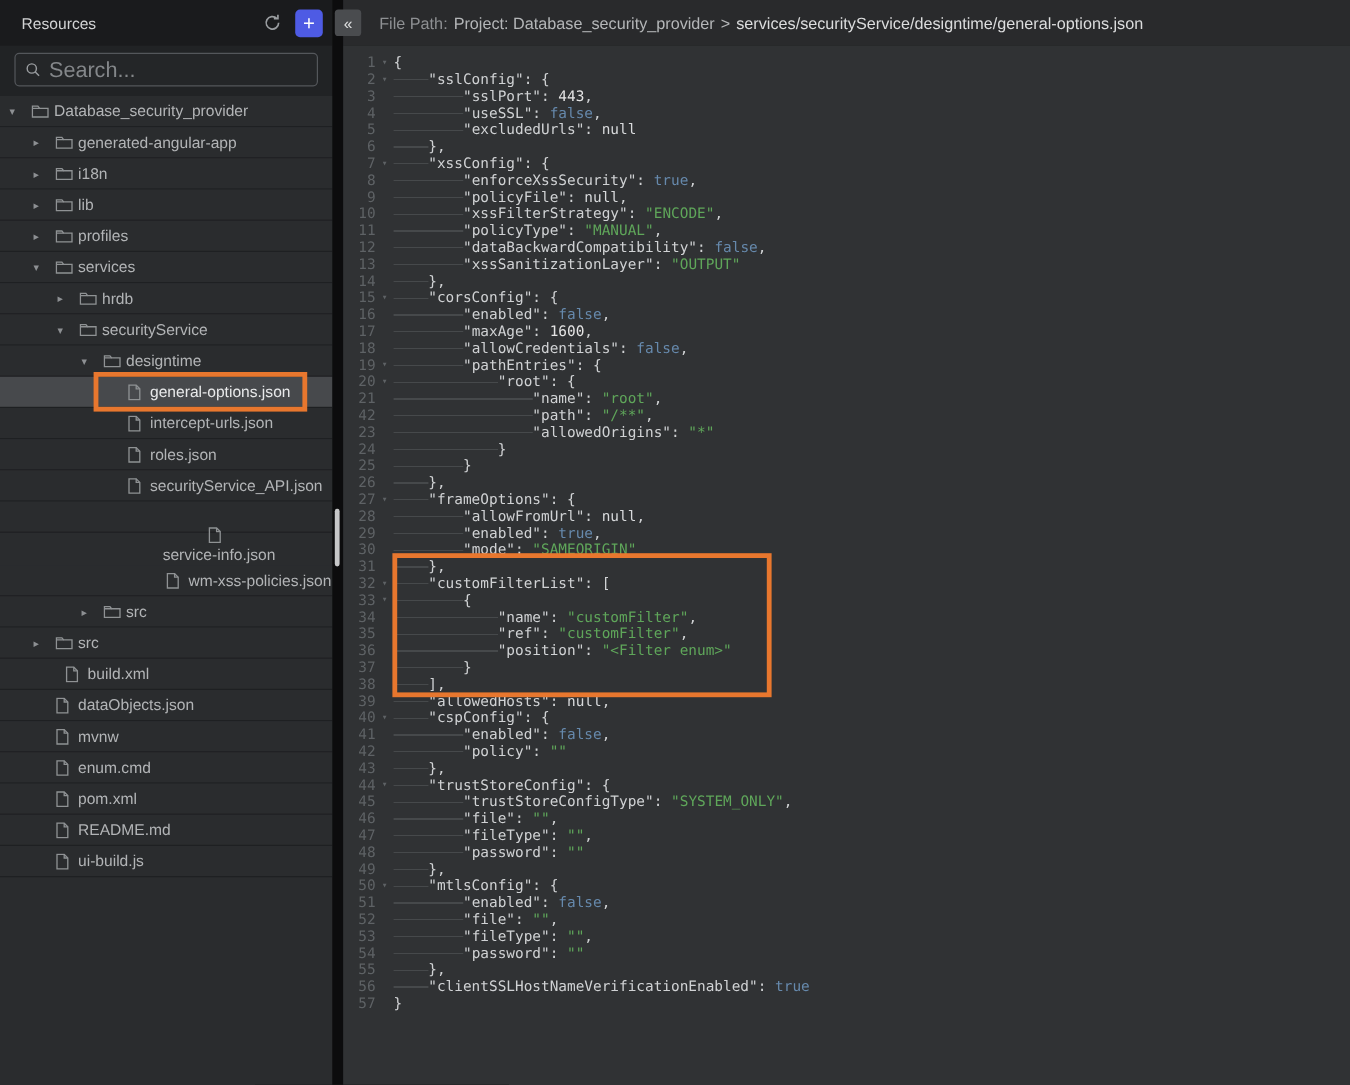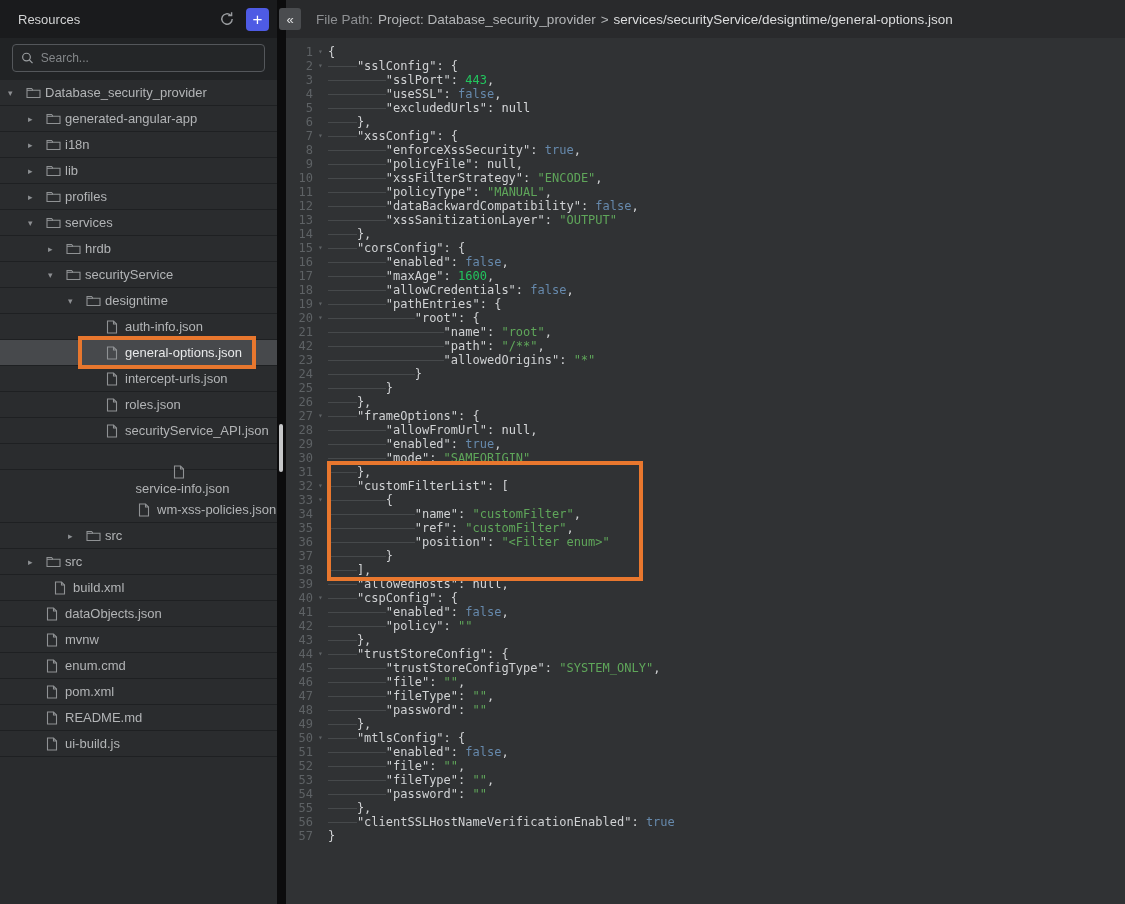--- a/index.html
+++ b/index.html
@@ -11,21 +11,21 @@
   .sidebar { position:absolute; left:0; top:0; width:277px; height:904px; background:#212325; }
   .sb-header { position:relative; height:38px; background:#1a1b1d; display:flex; align-items:center; padding:0 8px 0 18px; }
   .sb-title { color:#d2d3d4; font-size:13px; flex:1 1 auto; }
   .sb-actions { display:flex; align-items:center; gap:8px; }
   .icon-btn { width:22px; height:22px; display:flex; align-items:center; justify-content:center; cursor:pointer; }
   .plus-btn { width:23px; height:23px; border-radius:4px; display:flex; align-items:center; justify-content:center;
               color:#ffffff; font-size:17px; line-height:1; cursor:pointer; }
   .search-wrap { padding:6px 12px 8px 12px; }
   .search-box { height:28px; background:#242628; border:1px solid #54575b; border-radius:4px;
                 display:flex; align-items:center; padding:0 8px; gap:7px; }
-  .search-box input { background:transparent; border:none; outline:none; color:#bfc1c3; font-size:12px; width:100%;
+  .search-box input { background:transparent; border:none; outline:none; color:#bfc1c3; font-size:18px; width:100%;
                       font-family:"Liberation Sans", sans-serif; }
   .search-box input::placeholder { color:#84878a; }
   .tree { position:absolute; top:80px; left:0; right:0; bottom:0; background:#2a2c2e; }
   .trow { position:relative; height:26px; display:flex; align-items:center; border-bottom:1px solid #1e2022;
           color:#b2b4b6; font-size:13px; cursor:pointer; background:#2a2c2e; }
   .trow.sel { background:#47494c; color:#e8e9ea; }
   .arr { width:18px; flex:0 0 18px; color:#8d9093; font-size:9px; text-align:left; }
   .ticon { width:19px; flex:0 0 19px; display:flex; align-items:center; }
   .tlabel { white-space:nowrap; }
   .tree-annot { position:absolute; left:78px; top:-4px; width:178px; height:33px;
@@ -50,21 +50,21 @@
             padding-top:7px; font-family:"DejaVu Sans Mono", monospace; font-size:12px; line-height:14px; }
   .cl { display:flex; height:14px; white-space:pre; }
   .ln { width:27px; flex:0 0 27px; text-align:right; color:#5e6265; user-select:none; }
   .fold { width:15px; flex:0 0 15px; text-align:center; color:#5e6265; font-size:8px; line-height:14px; user-select:none; }
   .ctext { flex:1 1 auto; }
   .ws { display:inline-block; height:14px; vertical-align:top;
         background:linear-gradient(to bottom, transparent 7px, #46494b 7px, #46494b 8px, transparent 8px); }
   .c-k { color:#d0d2d4; }
   .c-p { color:#d0d2d4; }
   .c-s { color:#5fa65a; }
-  .c-n { color:#22c55e; }
+  .c-n { color:#e5e5e5; }
   .c-b { color:#6689ac; }
   .c-u { color:#d8dadc; }
   .code-annot { position:absolute; left:41px; width:316px; border:4px solid #e8772e; pointer-events:none; z-index:6; }
 </style>
 </head>
 <body>
 
 <div class="app">
 
   <div class="sidebar">
@@ -174,30 +174,20 @@
         </div>
         <div class="trow" style="padding-left: 68px;">
           <span class="arr">▾</span>
           <span class="ticon">
             <svg width="15" height="13" viewBox="0 0 15 13">
               <path d="M1 2.5h4.6l1.4 1.8h7v7.2H1z" fill="none" stroke="#8f9294" stroke-width="1.1"></path>
               <path d="M1 4.3h6" stroke="#8f9294" stroke-width="1.1"></path>
             </svg>
           </span>
           <span class="tlabel">designtime</span>
-        </div>
-        <div class="trow" style="padding-left: 88px;">
-          <span class="arr"></span>
-          <span class="ticon">
-            <svg width="12" height="14" viewBox="0 0 12 14">
-              <path d="M1.5 1h6l3 3v9h-9z" fill="none" stroke="#8f9294" stroke-width="1.1"></path>
-              <path d="M7.5 1v3h3" fill="none" stroke="#8f9294" stroke-width="1.1"></path>
-            </svg>
-          </span>
-          <span class="tlabel">auth-info.json</span>
         </div>
         <div class="trow sel" style="padding-left: 88px;">
           <span class="arr"></span>
           <span class="ticon">
             <svg width="12" height="14" viewBox="0 0 12 14">
               <path d="M1.5 1h6l3 3v9h-9z" fill="none" stroke="#8f9294" stroke-width="1.1"></path>
               <path d="M7.5 1v3h3" fill="none" stroke="#8f9294" stroke-width="1.1"></path>
             </svg>
           </span>
           <span class="tlabel">general-options.json</span>

